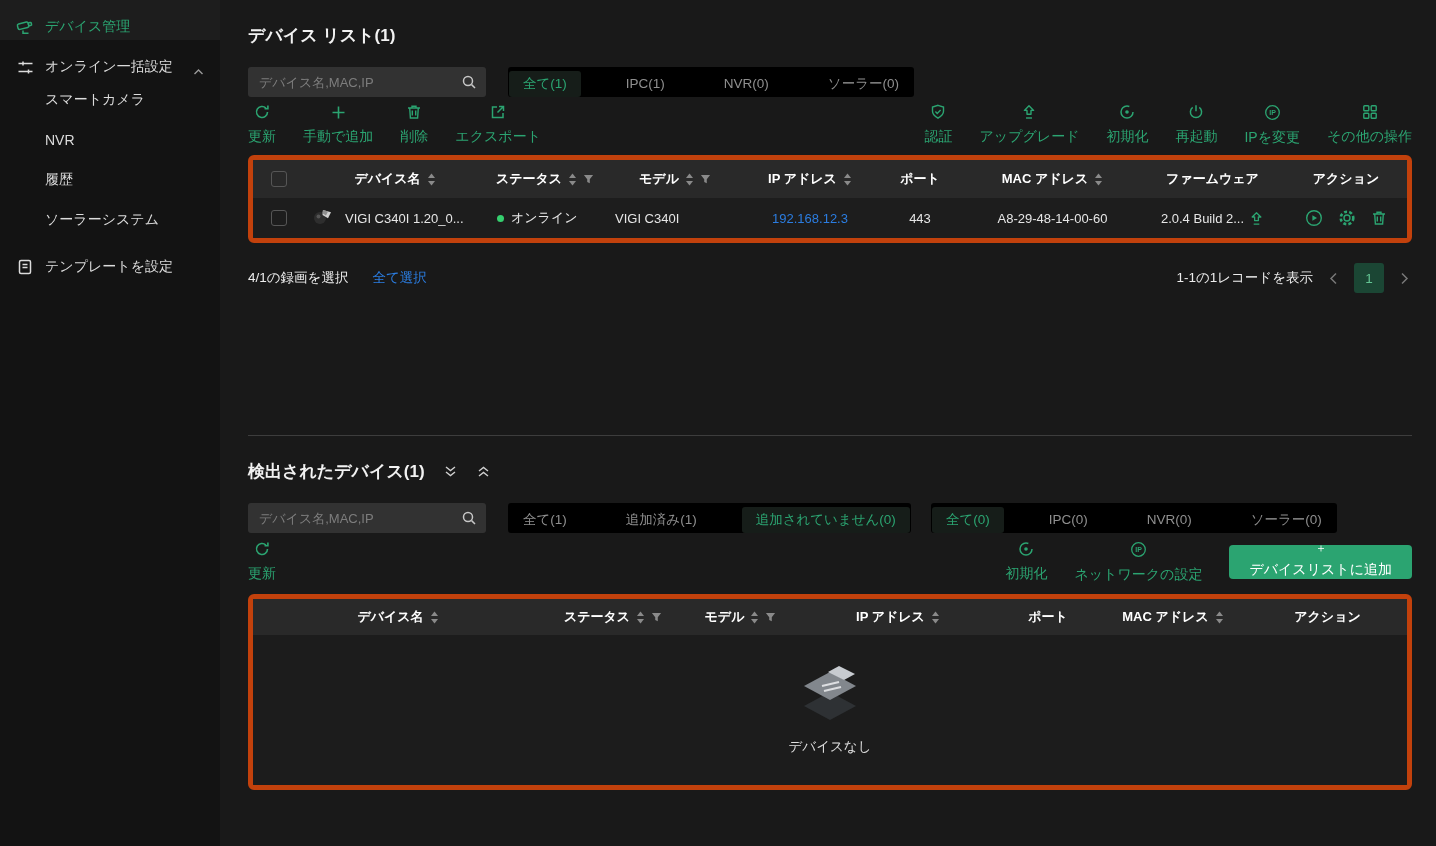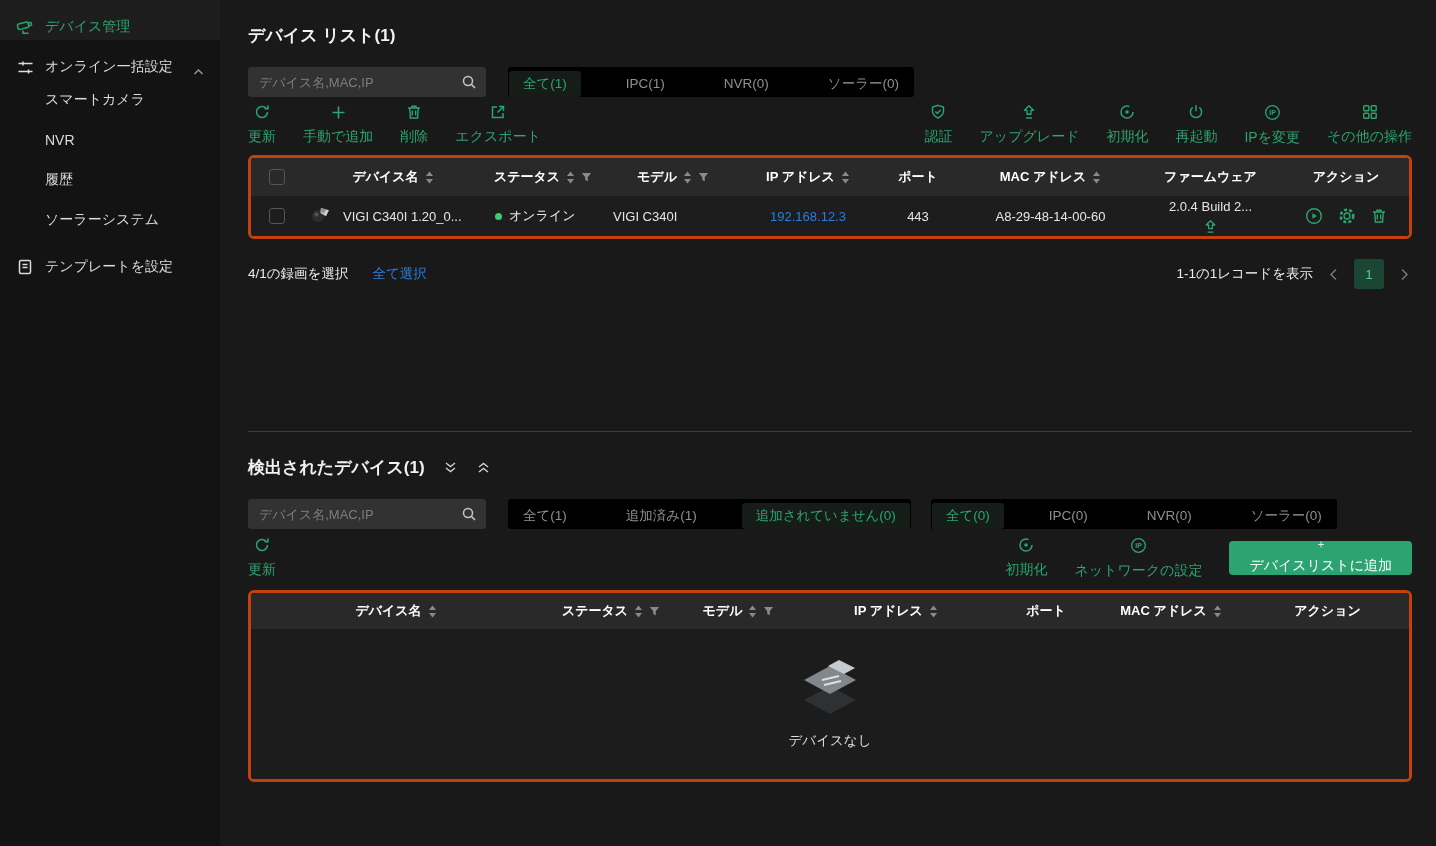--- a/index.html
+++ b/index.html
@@ -49,35 +49,35 @@
   .tb-group { display:flex; align-items:center; }
   .tbtn {
     display:inline-flex; align-items:center; gap:8px; color:#2ba471;
     font-size:14px; cursor:pointer; white-space:nowrap;flex-direction:column;
   }
   .tb-left .tbtn { margin-right:27px; }
   .tb-right .tbtn { margin-left:27px; }
   .tbtn svg { flex-shrink:0; }
 
   
-  .table { margin-top:15px; border:3px solid #c2410c; border-radius:6px; overflow:hidden; }
+  .table { margin-top:15px; border:5px solid #c2410c; border-radius:6px; overflow:hidden; }
   .thead { display:grid; background:#292929; height:38px; align-items:center; color:#ffffff; font-weight:bold; font-size:13px; }
   .t1 .thead, .t1 .trow { grid-template-columns:52px 180px 120px 140px 130px 90px 175px 145px 1fr; }
   .t2 .thead { grid-template-columns:290px 140px 115px 200px 100px 150px 1fr; height:36px; }
   .hcell { display:flex; align-items:center; justify-content:center; gap:6px; white-space:nowrap; }
   .hcell .sort, .hcell .funnel { display:flex; cursor:pointer; }
   .trow { display:grid; height:40px; align-items:center; background:#1d1d1d; font-size:13px; color:#e6e6e6; }
   .cell { display:flex; align-items:center; white-space:nowrap; }
   .cc { justify-content:center; }
   .cell.name { gap:10px; padding-left:6px; }
   .cell.status { gap:7px; padding-left:12px; }
   .cell.model { padding-left:10px; }
   .dot { width:7px; height:7px; border-radius:50%; background:#35cf6e; flex-shrink:0; }
   .iplink { color:#2b7de1; cursor:pointer; }
-  .fw { gap:5px;flex-direction:column; }
+  .fw { gap:5px; }
   .fw .upg { color:#2ba471; display:flex; cursor:pointer; }
   .acticons { gap:15px; }
   .acticons .ai { color:#2ba471; display:flex; cursor:pointer; }
 
   .checkbox { width:16px; height:16px; border:1px solid #565656; border-radius:3px; background:transparent; cursor:pointer; }
   .cbcell { justify-content:center; }
 
   
   .list-footer { margin-top:20px; height:30px; display:flex; align-items:center; justify-content:space-between; font-size:13.5px; }
   .lf-left { display:flex; align-items:center; gap:24px; color:#ededed; }

